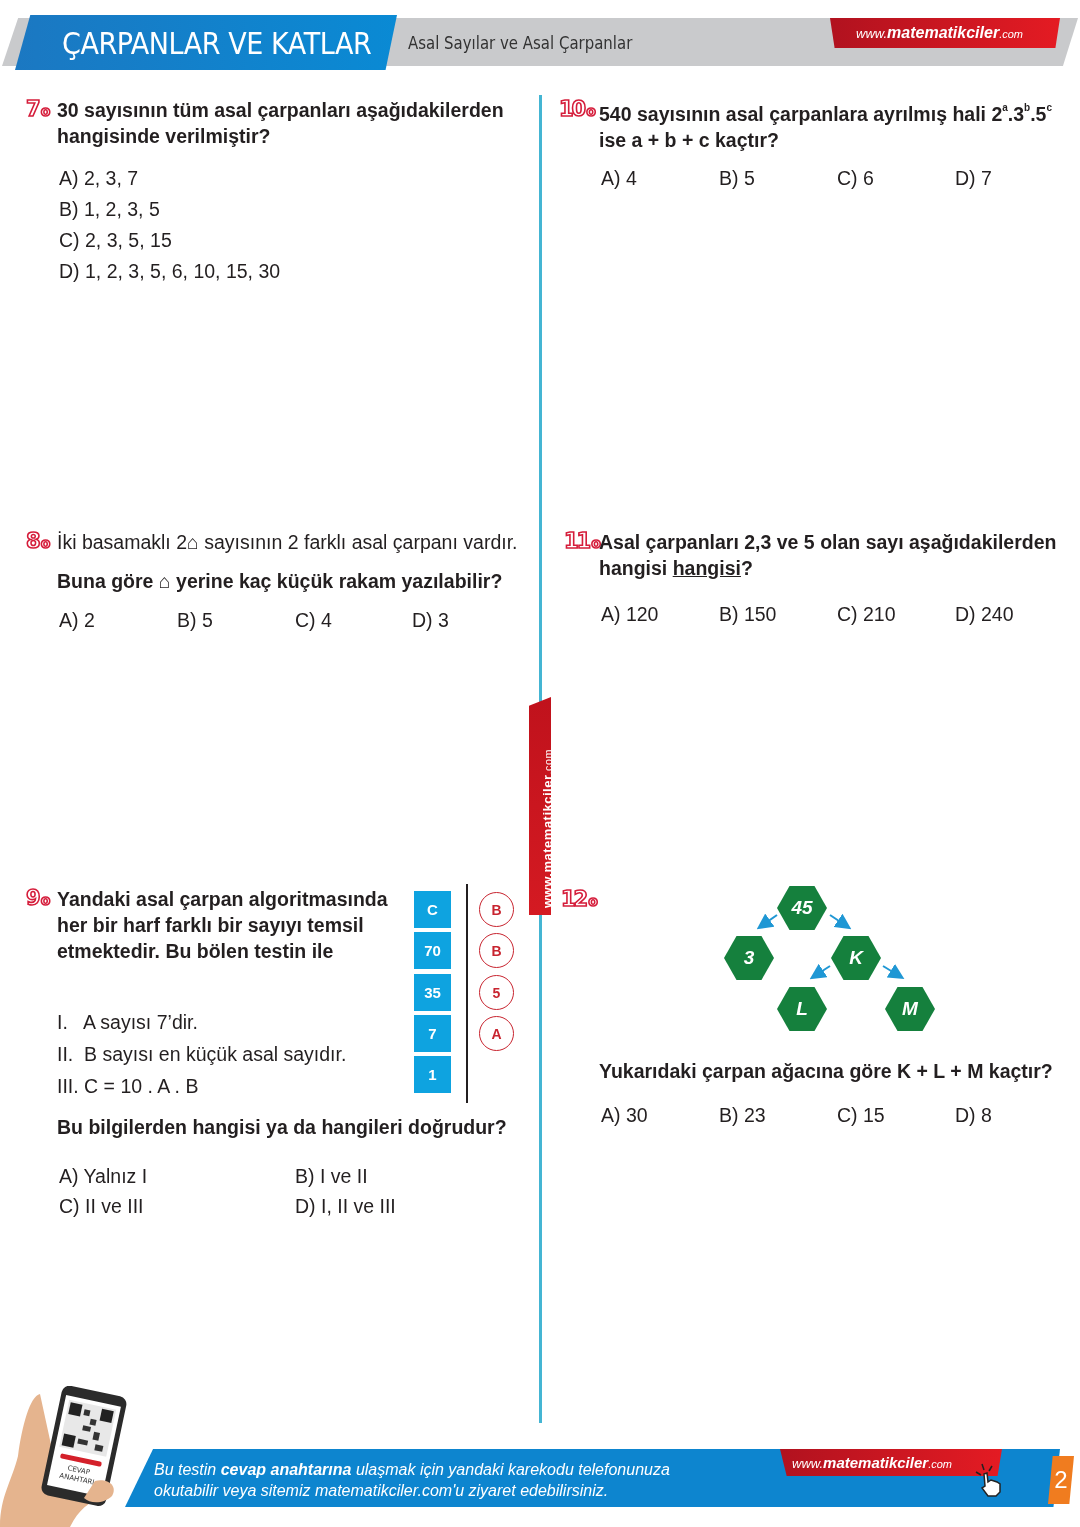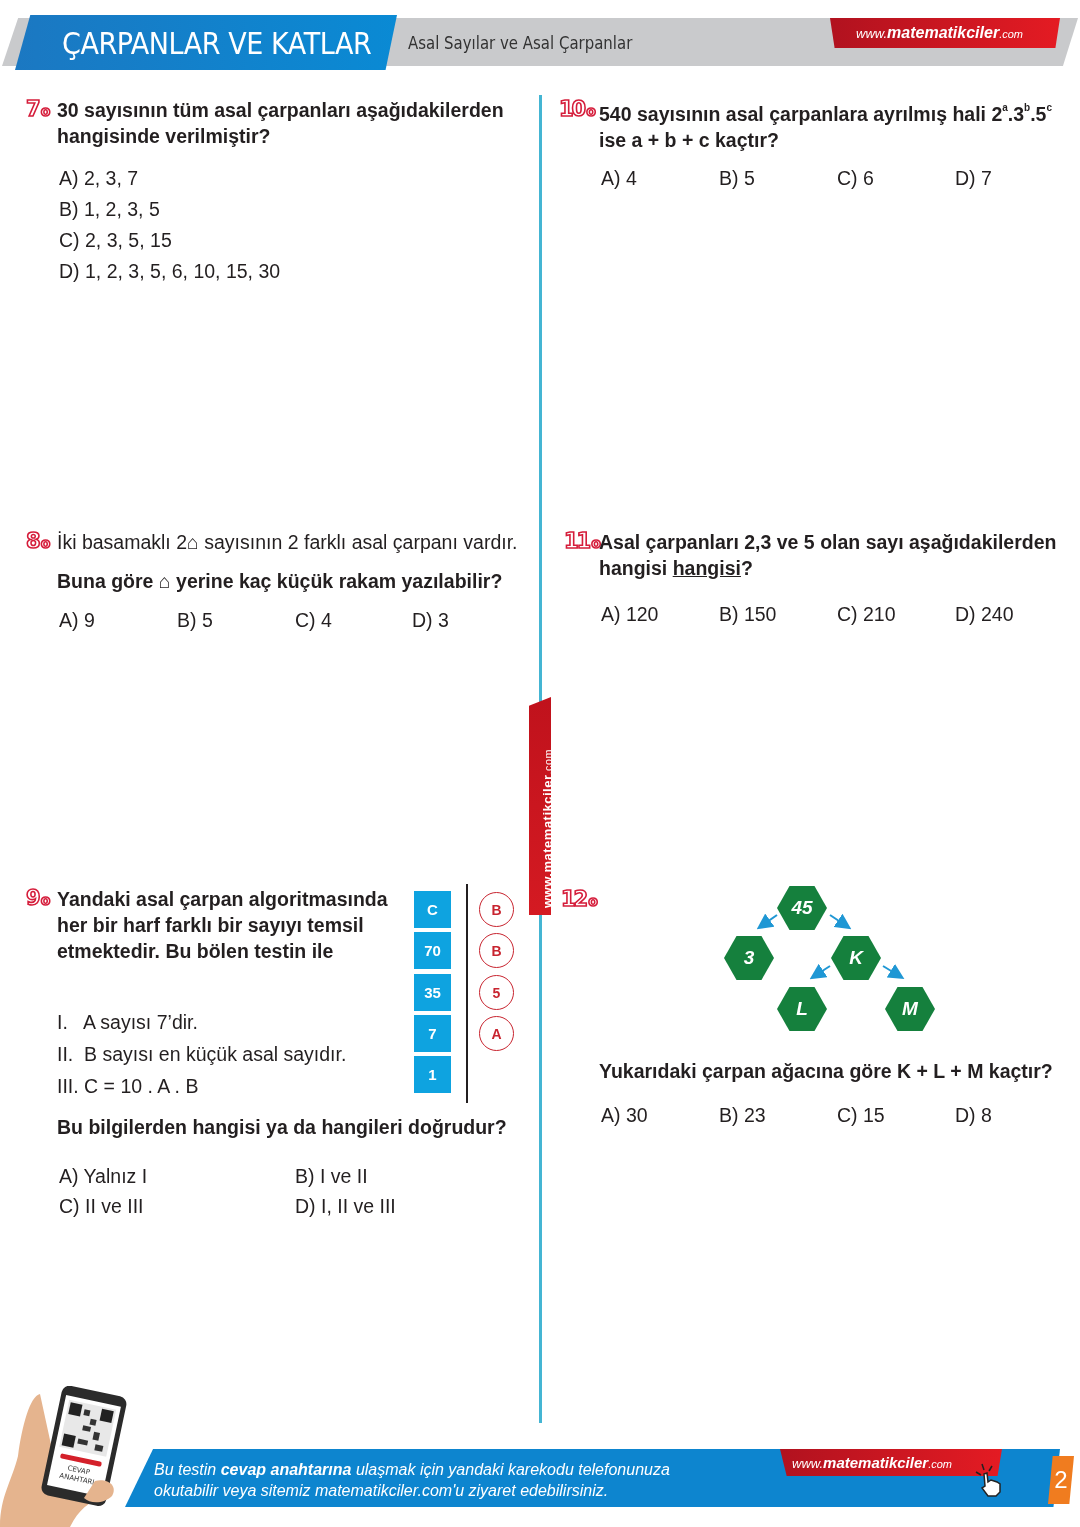--- a/index.html
+++ b/index.html
@@ -133,21 +133,21 @@
   <div class="opt" style="left:59px;top:167px;">A) 2, 3, 7</div>
   <div class="opt" style="left:59px;top:198px;">B) 1, 2, 3, 5</div>
   <div class="opt" style="left:59px;top:229px;">C) 2, 3, 5, 15</div>
   <div class="opt" style="left:59px;top:260px;">D) 1, 2, 3, 5, 6, 10, 15, 30</div>
 </div>
 
 <div>
   <div class="qnum" style="left:26px;top:529px;">8</div>
   <div class="qtext qtext-normal" style="left:57px;top:529px;">İki basamaklı 2⌂ sayısının 2 farklı asal çarpanı vardır.</div>
   <div class="qtext" style="left:57px;top:568px;">Buna göre ⌂ yerine kaç küçük rakam yazılabilir?</div>
-  <div class="opt" style="left:59px;top:609px;">A) 9</div>
+  <div class="opt" style="left:59px;top:609px;">A) 2</div>
   <div class="opt" style="left:177px;top:609px;">B) 5</div>
   <div class="opt" style="left:295px;top:609px;">C) 4</div>
   <div class="opt" style="left:412px;top:609px;">D) 3</div>
 </div>
 
 <div>
   <div class="qnum" style="left:26px;top:886px;">9</div>
   <div class="qtext" style="left:57px;top:886px;">
     <div>Yandaki asal çarpan algoritmasında</div>
     <div>her bir harf farklı bir sayıyı temsil</div>

